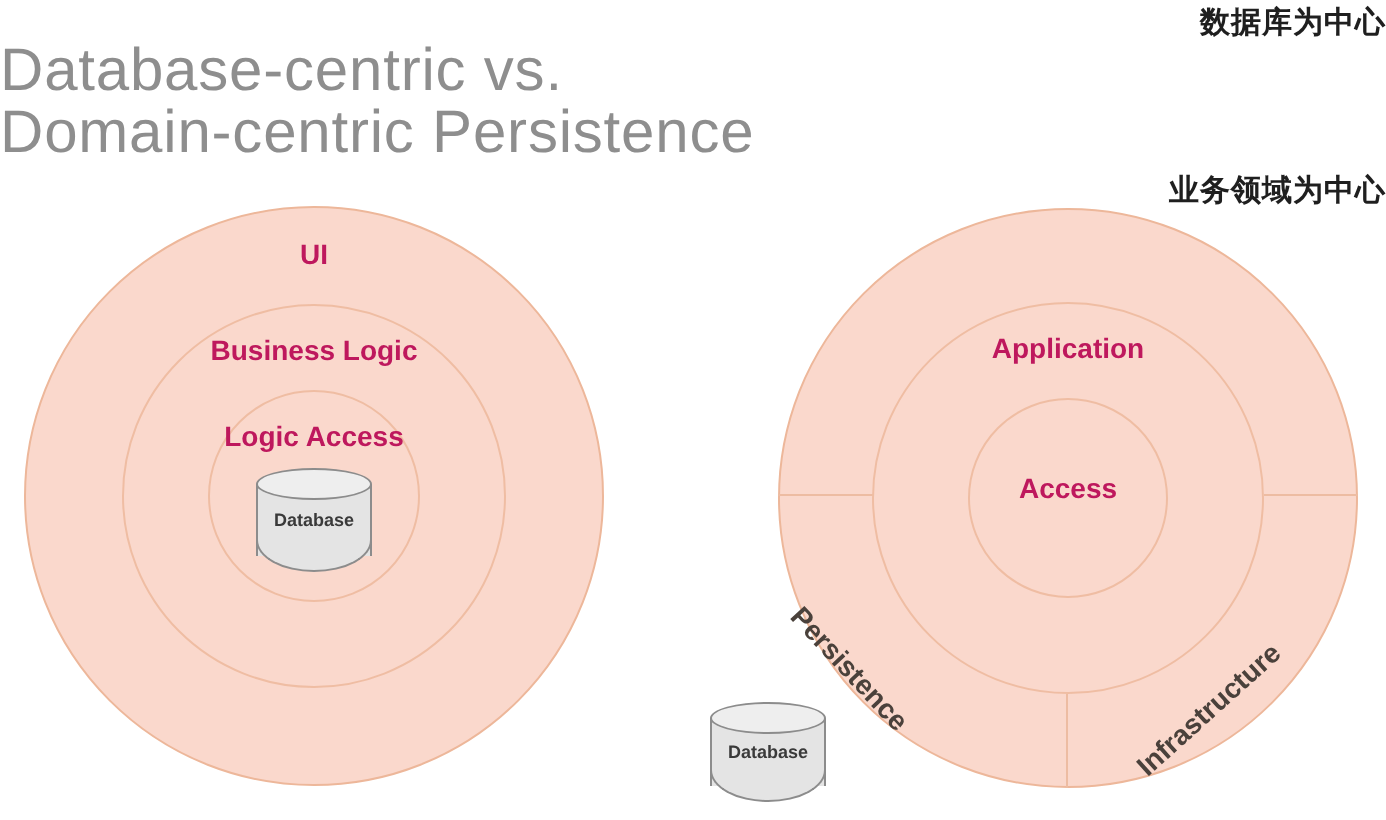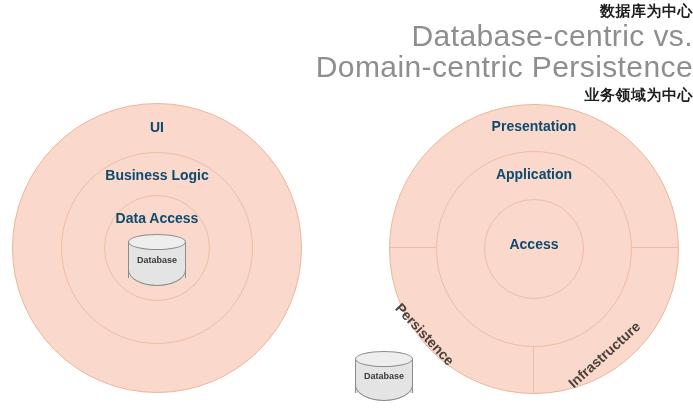--- a/index.html
+++ b/index.html
@@ -28,21 +28,21 @@
     font-family: "DejaVu Sans", sans-serif;
   }
   #cn-top  { left: 0; right: 0; top: 2px; }
   #cn-bot  { left: 0; right: 0; top: 86px; margin-left: 37px; }
 
   #main-title {
     position: absolute;
     left: 0;
     right: 0;
     top: 20px;
-    text-align: right;
+    text-align: left;
     color: #8e8e8e;
     font-size: 30px;
     line-height: 31px;
     font-weight: 400;
     letter-spacing: 0.4px;
     font-family: "Liberation Sans", sans-serif;
   }
   #main-title .tl { display: block; }
 
   
@@ -76,21 +76,21 @@
     background: #edbca2;
   }
   #div-left   { left: 389px; top: 247px; width: 48px;  height: 1px; }
   #div-right  { left: 632px; top: 247px; width: 47px;  height: 1px; }
   #div-bottom { left: 533px; top: 347px; width: 1px;   height: 47px; }
 
   
   .ring-label {
     position: absolute;
     text-align: center;
-    color: #0c4a6e;
+    color: #be185d;
     font-weight: 700;
     white-space: nowrap;
     font-family: "Liberation Sans", sans-serif;
   }
   #lbl-ui         { left: 12px;  top: 119px; width: 290px; font-size: 14px; }
   #lbl-bl         { left: 61px;  top: 167px; width: 192px; font-size: 14px; }
   #lbl-da         { left: 104px; top: 210px; width: 106px; font-size: 14px; }
 
   #lbl-pres       { left: 389px; top: 118px; width: 290px; font-size: 14px; }
   #lbl-app        { left: 436px; top: 166px; width: 196px; font-size: 14px; }
@@ -181,37 +181,36 @@
   </div>
 
   <div class="cn-label" id="cn-bot">业务领域为中心</div>
 
   <div class="ring ring-outer" id="left-outer"></div>
   <div class="ring ring-inner" id="left-mid"></div>
   <div class="ring ring-inner" id="left-in"></div>
 
   <div class="ring-label" id="lbl-ui">UI</div>
   <div class="ring-label" id="lbl-bl">Business Logic</div>
-  <div class="ring-label" id="lbl-da">Data Access</div>
+  <div class="ring-label" id="lbl-da">Logic Access</div>
 
   <div class="cylinder" id="cyl-left">
     <div class="cyl-body"></div>
     <div class="cyl-bottom"></div>
     <div class="cyl-top"></div>
     <div class="cyl-text">Database</div>
   </div>
 
   <div class="ring ring-outer" id="right-outer"></div>
   <div class="divider" id="div-left"></div>
   <div class="divider" id="div-right"></div>
   <div class="divider" id="div-bottom"></div>
   <div class="ring ring-inner" id="right-mid"></div>
   <div class="ring ring-inner" id="right-in"></div>
 
-  <div class="ring-label" id="lbl-pres">Presentation</div>
   <div class="ring-label" id="lbl-app">Application</div>
   <div class="ring-label" id="lbl-dom">Access</div>
 
   <div class="rot-label" id="lbl-pers">Persistence</div>
   <div class="rot-label" id="lbl-infra">Infrastructure</div>
 
   <div class="cylinder" id="cyl-bottom">
     <div class="cyl-body"></div>
     <div class="cyl-bottom"></div>
     <div class="cyl-top"></div>

